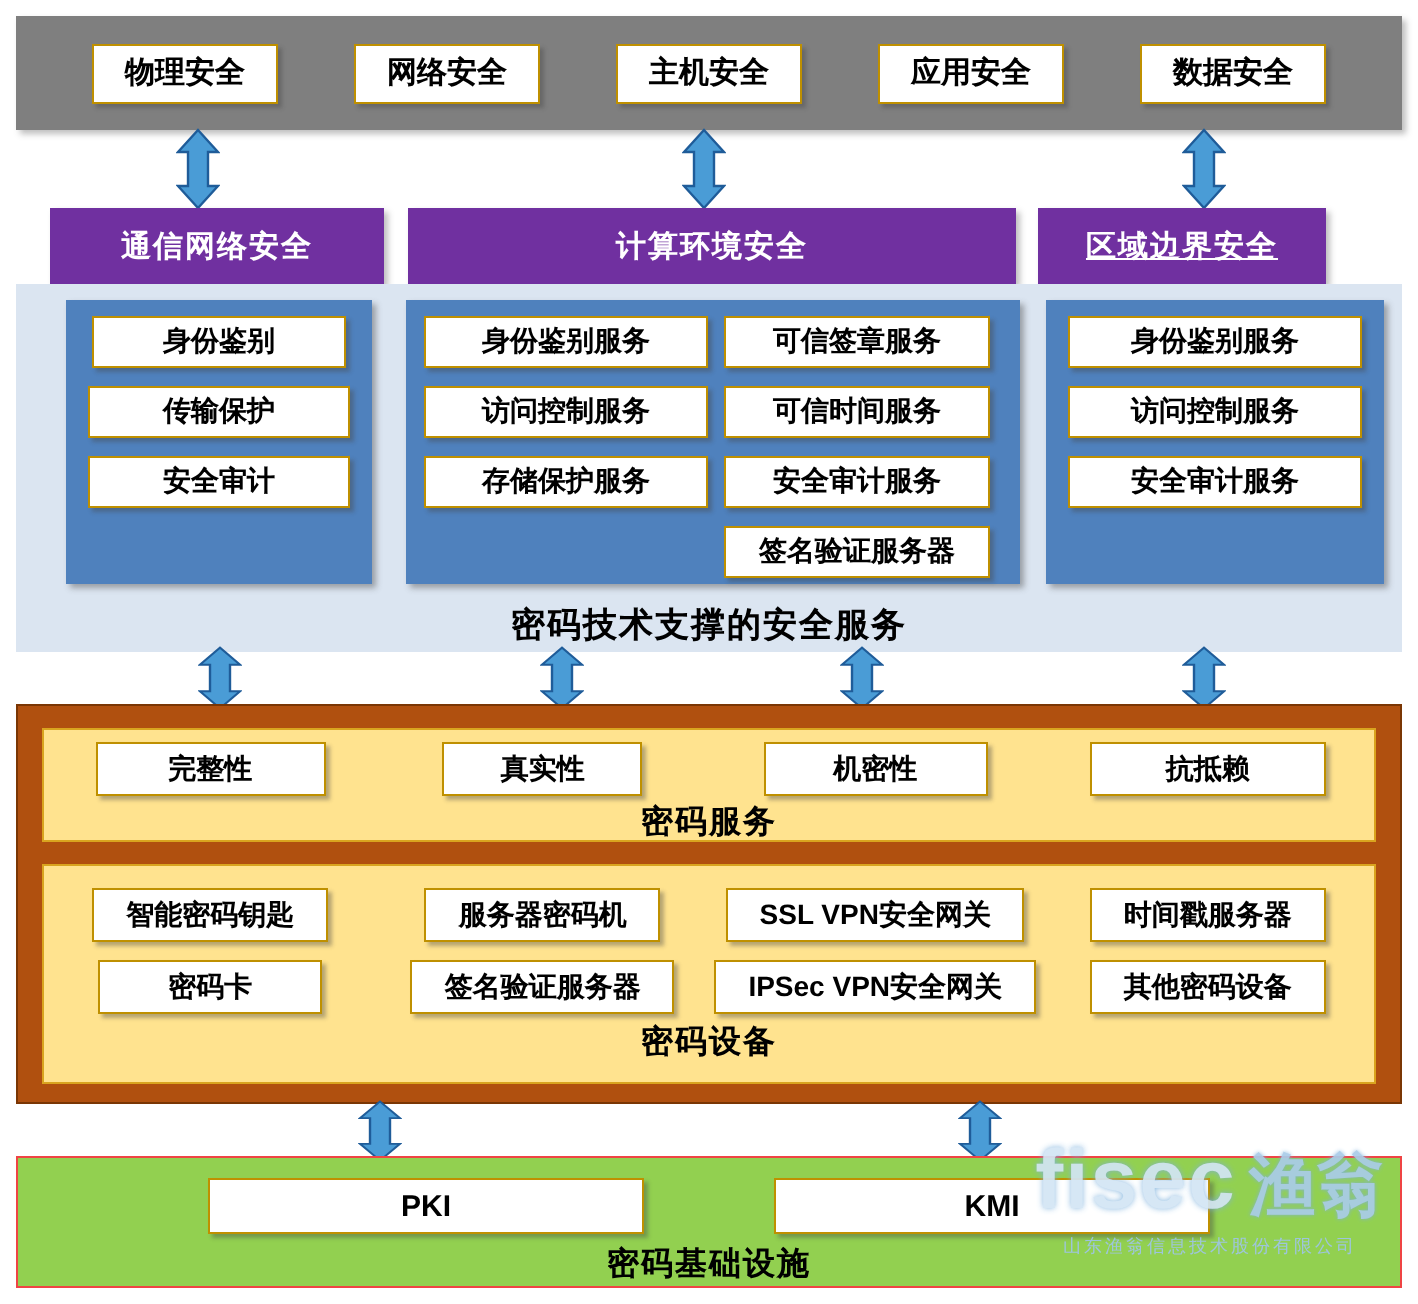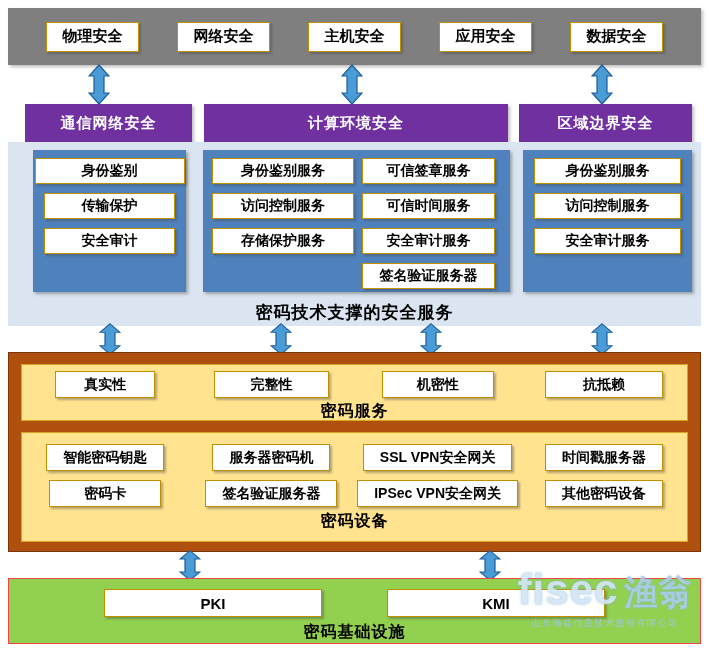--- a/index.html
+++ b/index.html
@@ -68,27 +68,27 @@
     </svg>
   <svg class="arrow" style="left:341px;top:64px;" width="22" height="41" viewBox="0 0 22 41" preserveAspectRatio="none">
       <polygon points="11,1 21,12 16,12 16,29 21,29 11,40 1,29 6,29 6,12 1,12" fill="#4a9cd6" stroke="#1f5c99" stroke-width="1.2"></polygon>
     </svg>
   <svg class="arrow" style="left:591px;top:64px;" width="22" height="41" viewBox="0 0 22 41" preserveAspectRatio="none">
       <polygon points="11,1 21,12 16,12 16,29 21,29 11,40 1,29 6,29 6,12 1,12" fill="#4a9cd6" stroke="#1f5c99" stroke-width="1.2"></polygon>
     </svg>
 
   <div class="purple-header" style="left:25px;width:167px;">通信网络安全</div>
   <div class="purple-header" style="left:204px;width:304px;">计算环境安全</div>
-  <div class="purple-header" style="left:519px;width:173px;">区域边界安全</div>
+  <div class="purple-header" style="left:519px;width:144px;text-decoration:underline;">区域边界安全</div>
 
   <div class="lightblue-band"></div>
 
   <div class="bluebox" style="left:33px;top:150px;width:153px;height:142px;">
     <div class="vstack" style="width:100%;padding-top:8px;">
-      <div class="wbox" style="width:150px;">身份鉴别</div>
+      <div class="wbox" style="width:127px;">身份鉴别</div>
       <div class="wbox" style="width:131px;">传输保护</div>
       <div class="wbox" style="width:131px;">安全审计</div>
     </div>
   </div>
 
   <div class="bluebox" style="left:203px;top:150px;width:307px;height:142px;display:flex;gap:8px;padding:8px 9px 0;">
     <div class="vstack">
       <div class="wbox" style="width:142px;">身份鉴别服务</div>
       <div class="wbox" style="width:142px;">访问控制服务</div>
       <div class="wbox" style="width:142px;">存储保护服务</div>
@@ -121,22 +121,22 @@
       <polygon points="11,1 21,12 16,12 16,29 21,29 11,40 1,29 6,29 6,12 1,12" fill="#4a9cd6" stroke="#1f5c99" stroke-width="1.2"></polygon>
     </svg>
   <svg class="arrow" style="left:591px;top:323px;" width="22" height="32" viewBox="0 0 22 41" preserveAspectRatio="none">
       <polygon points="11,1 21,12 16,12 16,29 21,29 11,40 1,29 6,29 6,12 1,12" fill="#4a9cd6" stroke="#1f5c99" stroke-width="1.2"></polygon>
     </svg>
 
   <div class="brown-band">
 
     <div class="yellow-band" style="top:11px;height:57px;">
       <div class="grid4" style="margin-top:6px;">
+        <div class="wbox" style="min-width:115px;">完整性</div>
         <div class="wbox" style="min-width:100px;">真实性</div>
-        <div class="wbox" style="min-width:115px;">完整性</div>
         <div class="wbox" style="min-width:112px;">机密性</div>
         <div class="wbox" style="min-width:118px;">抗抵赖</div>
       </div>
       <div class="band-caption" style="margin-top:3px;">密码服务</div>
     </div>
 
     <div class="yellow-band" style="top:79px;height:110px;">
       <div class="grid4" style="margin-top:11px;">
         <div class="wbox">智能密码钥匙</div>
         <div class="wbox">服务器密码机</div>

